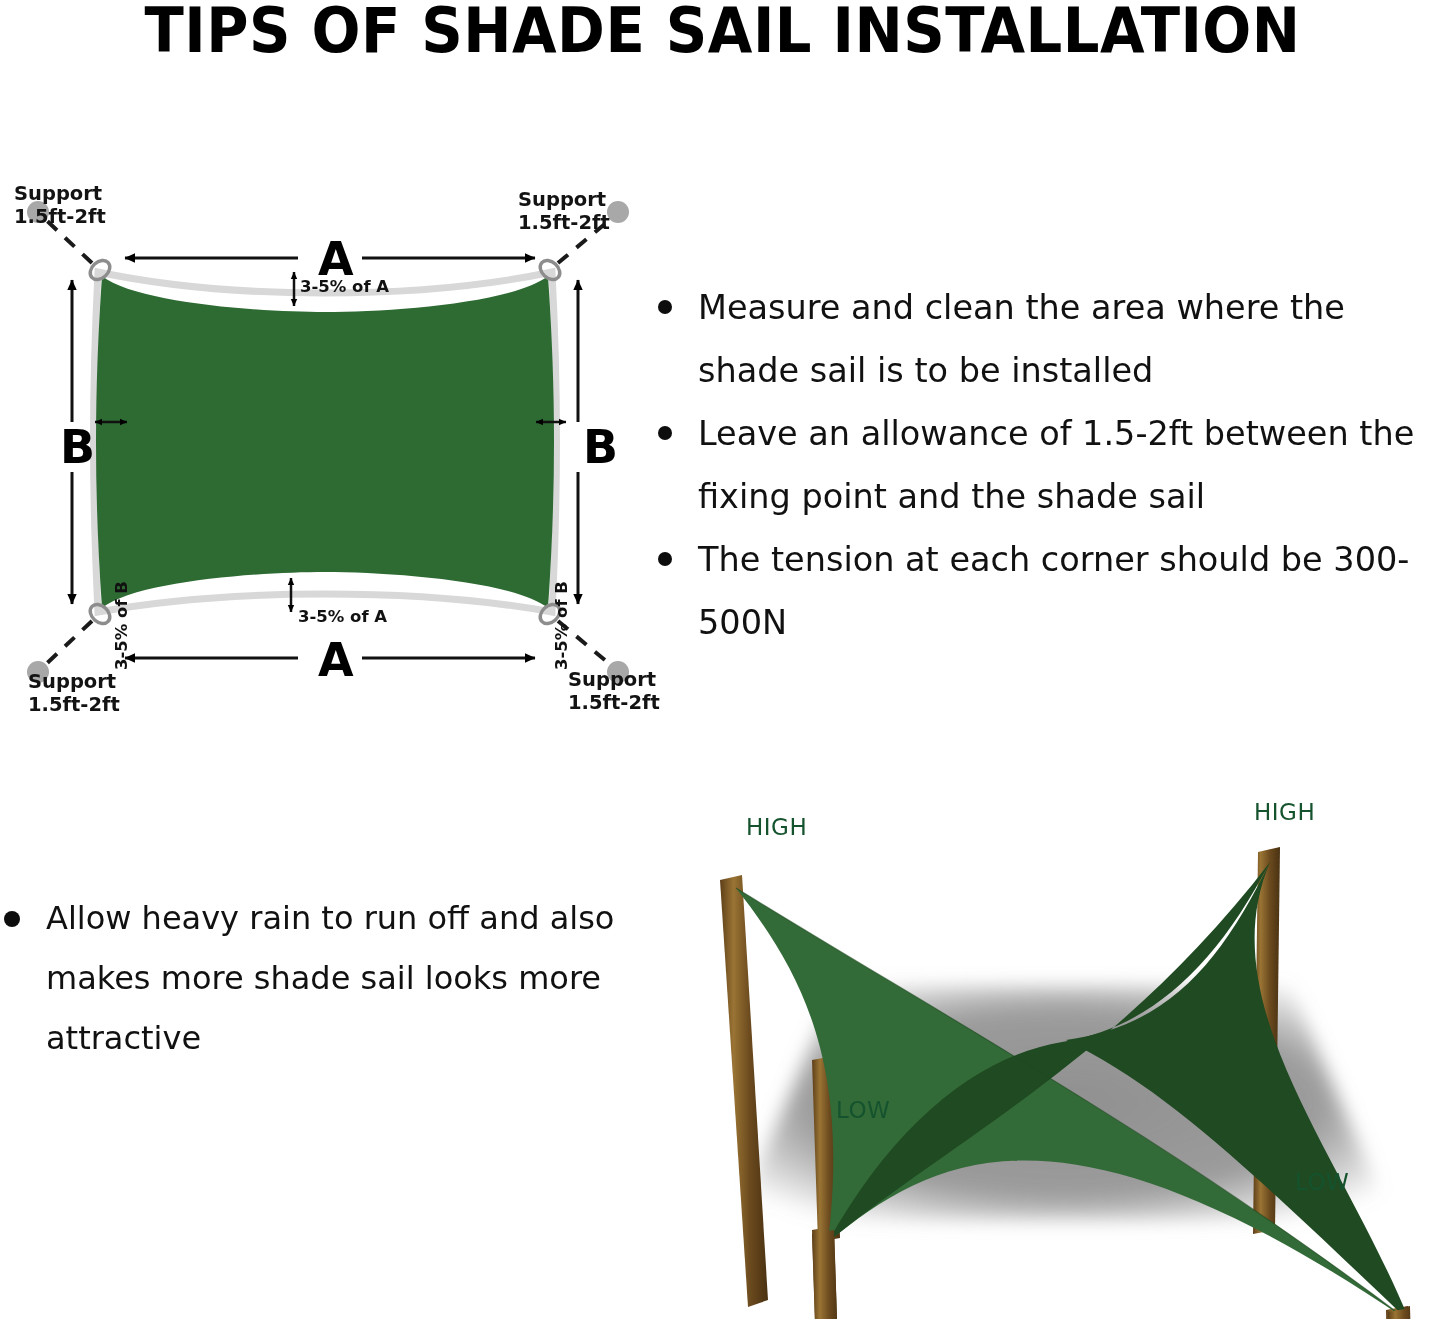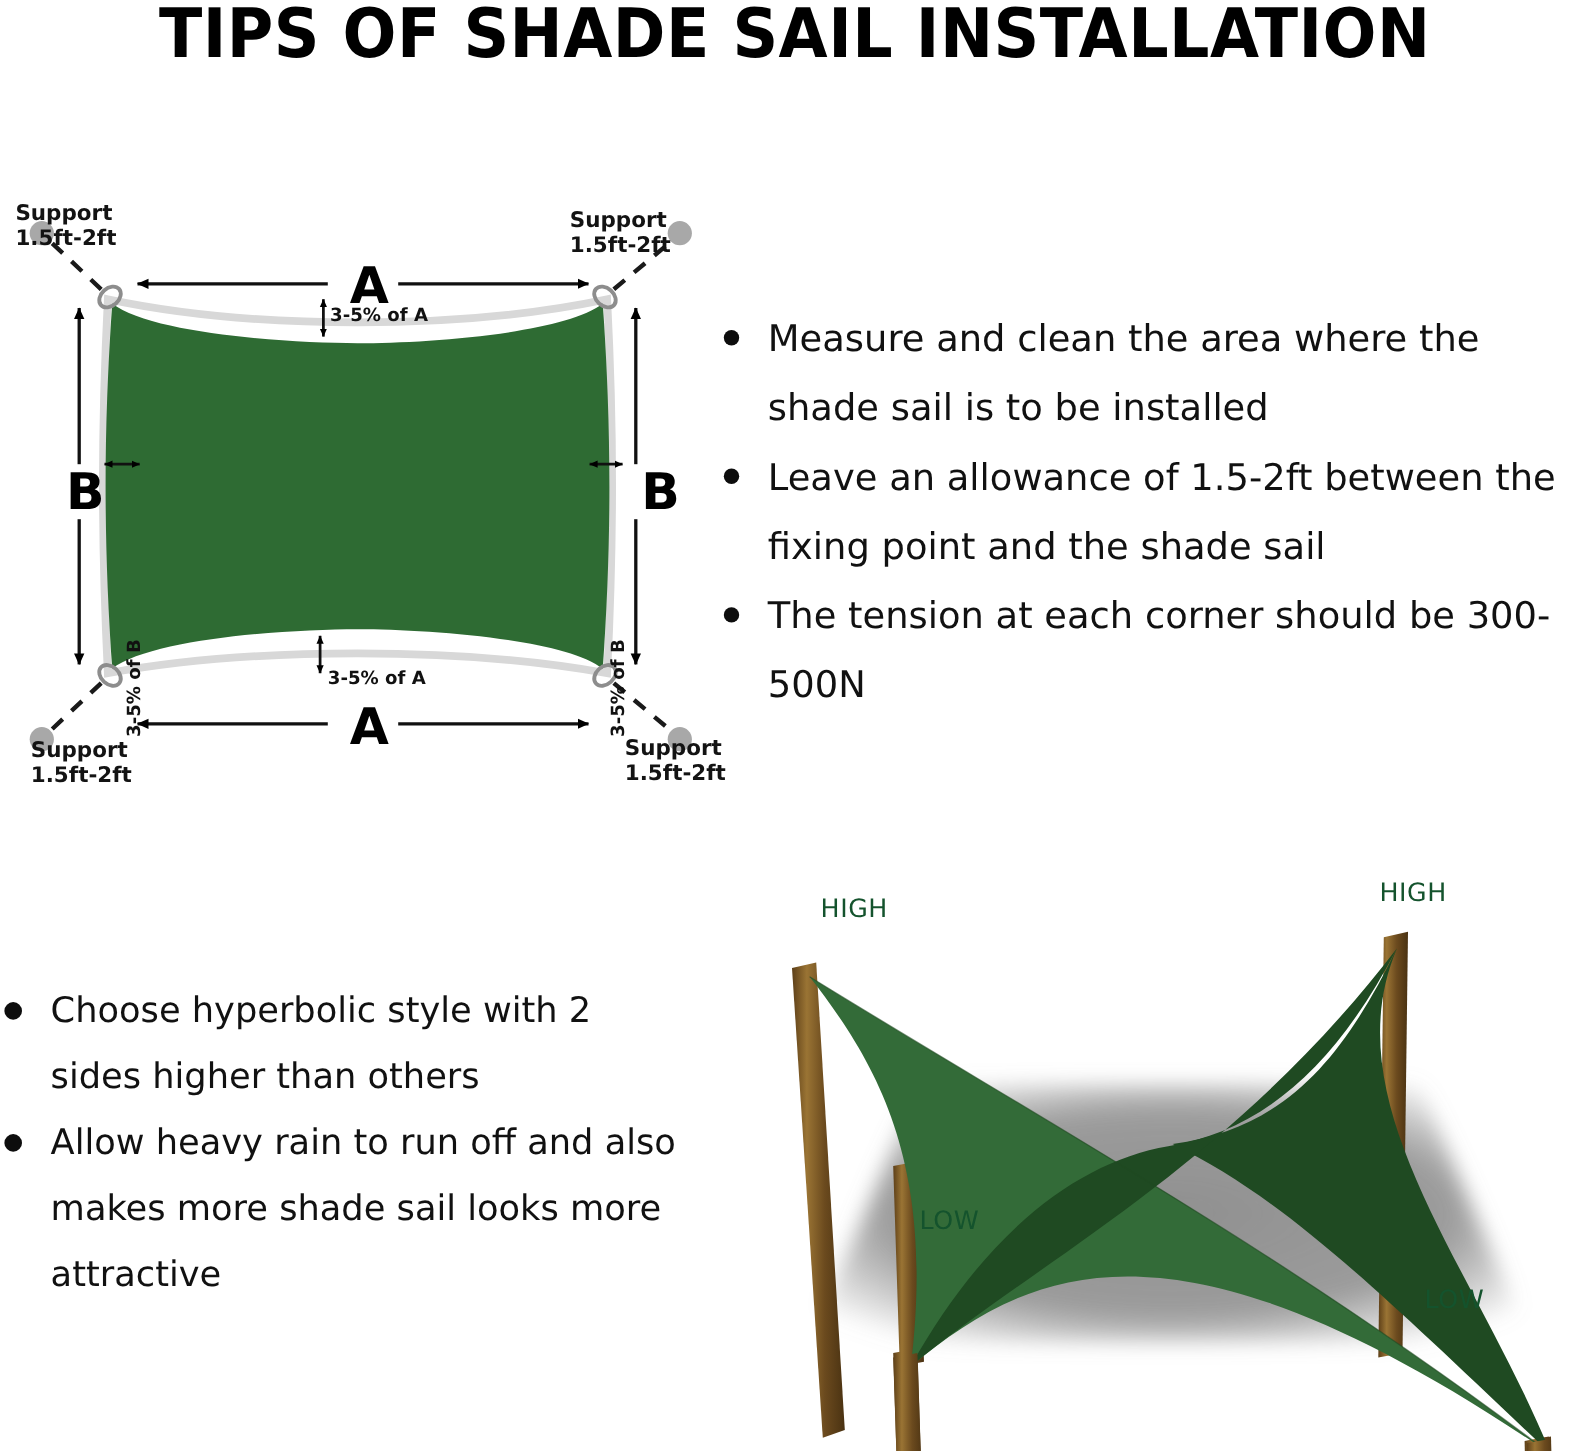--- a/index.html
+++ b/index.html
@@ -284,24 +284,20 @@
     <span class="dot"></span>
     <span class="txt">Leave an allowance of 1.5-2ft between the fixing point and the shade sail</span>
   </li>
   <li>
     <span class="dot"></span>
     <span class="txt">The tension at each corner should be 300-500N</span>
   </li>
 </ul>
 
 <ul class="bullet-list" id="bullets-left">
-  <li>
-    <span class="dot"></span>
-    <span class="txt">Choose hyperbolic style with 2 sides higher than others</span>
-  </li>
   <li>
     <span class="dot"></span>
     <span class="txt">Allow heavy rain to run off and also makes more shade sail looks more attractive</span>
   </li>
 </ul>
 
 <div id="hyper-diagram">
   <svg width="795" height="529" viewBox="0 0 795 529" style="position:absolute;left:0;top:0;">
     <defs>
       <linearGradient id="postGrad" x1="0" y1="0" x2="1" y2="0">

